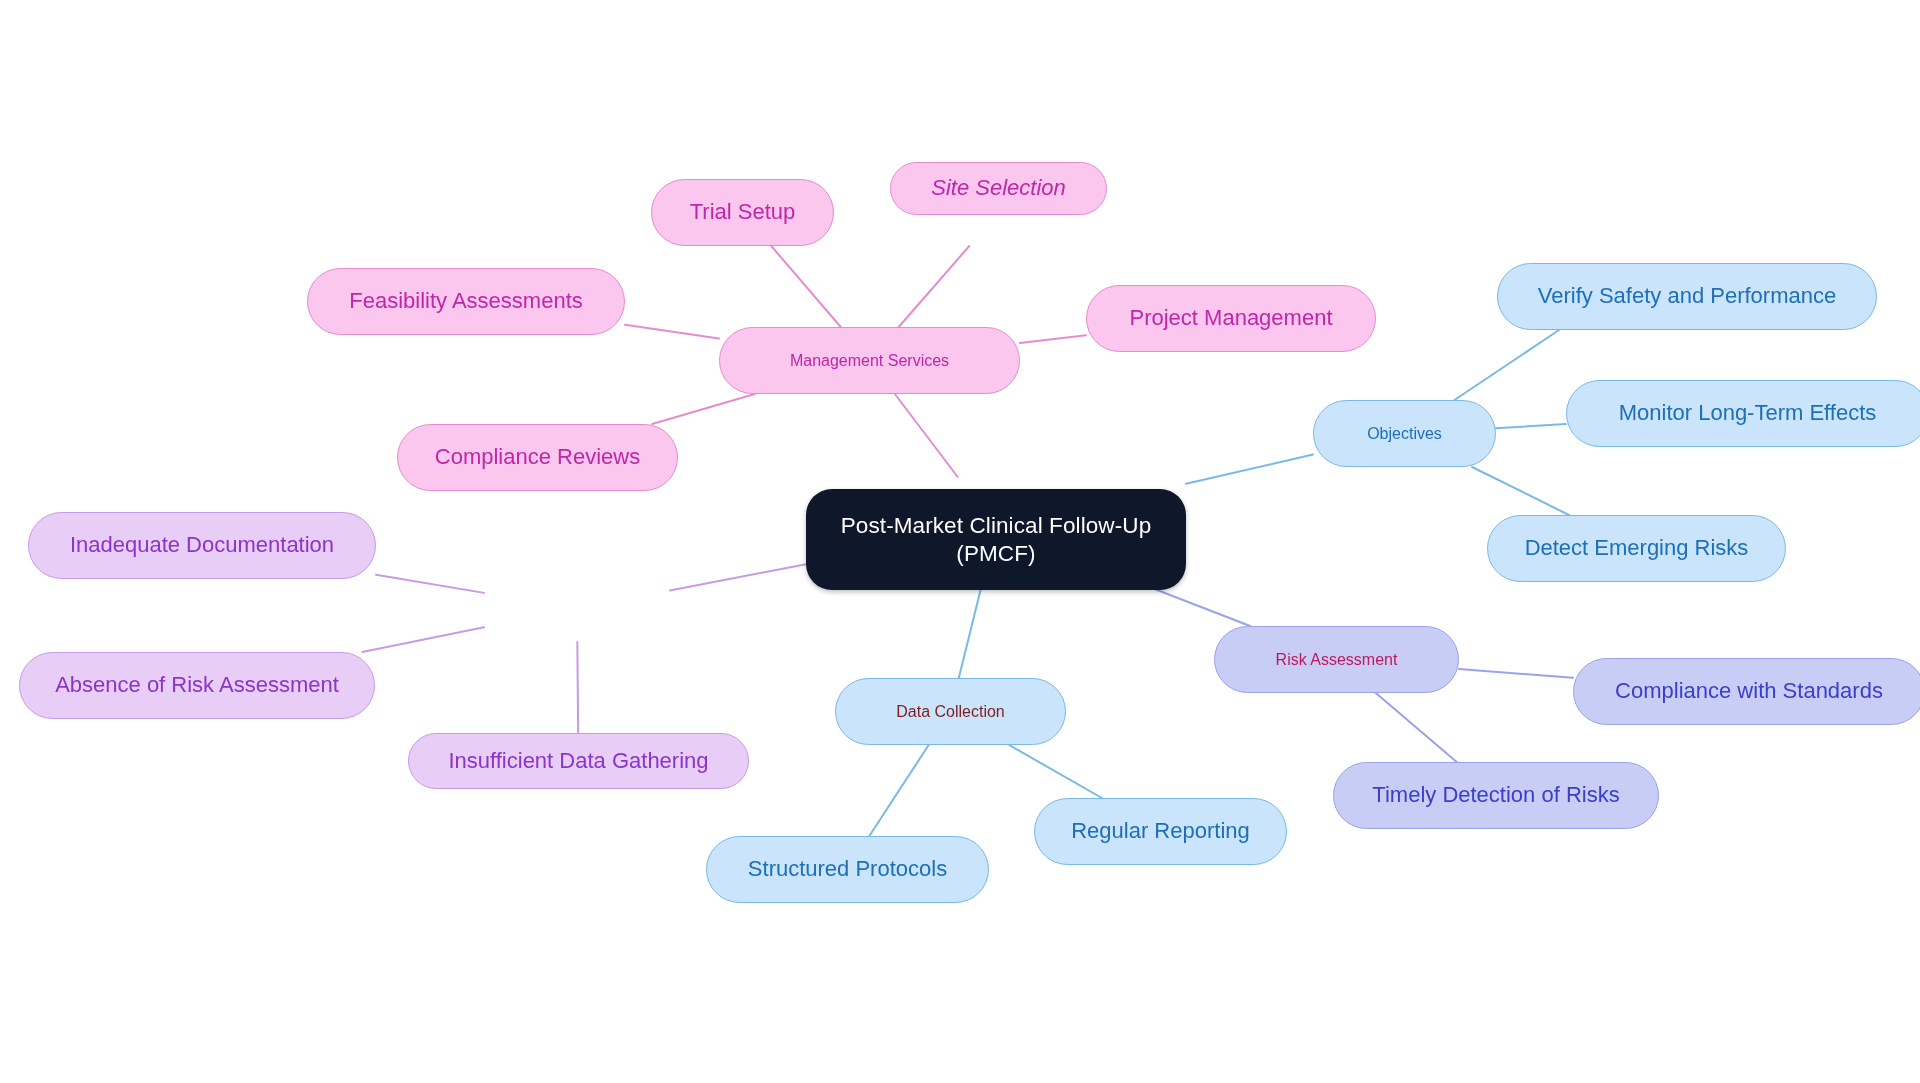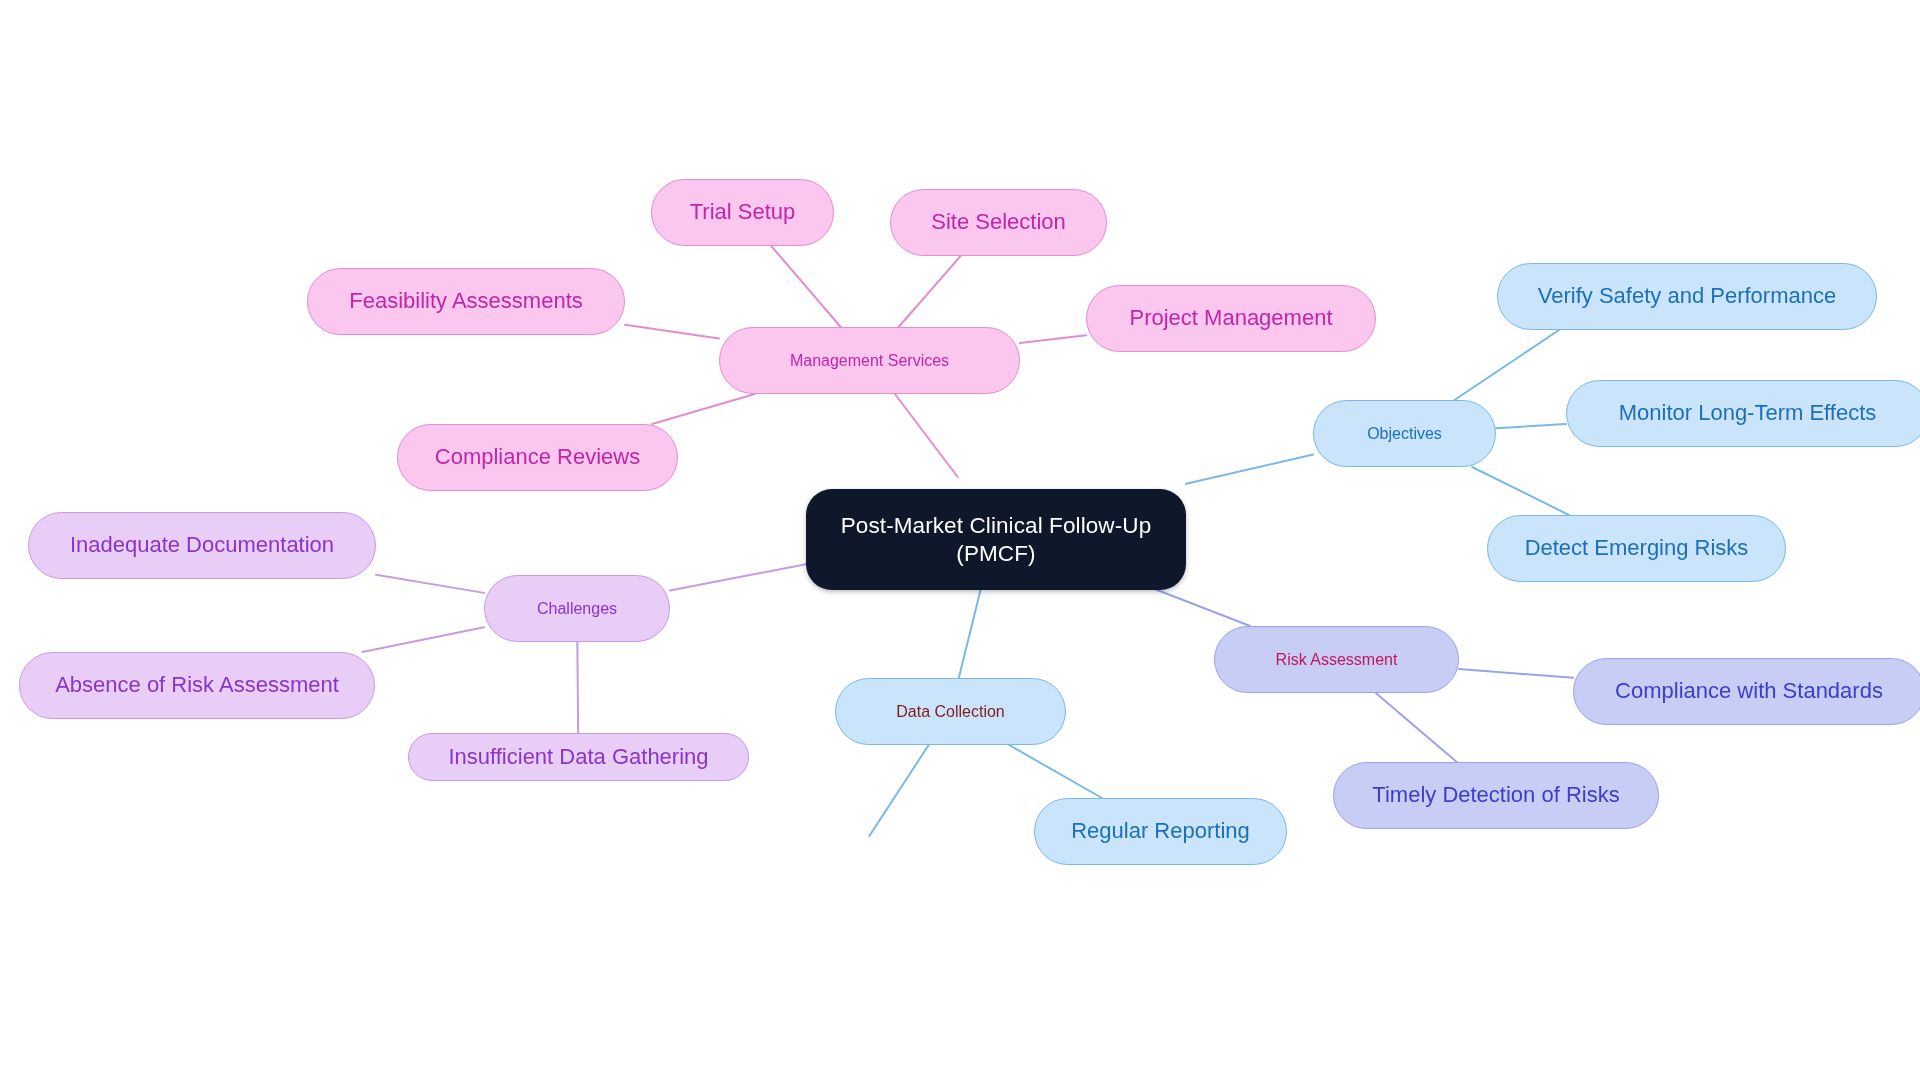--- a/index.html
+++ b/index.html
@@ -72,30 +72,30 @@
       <line x1="1009.125" y1="745" x2="1101.875" y2="798" stroke="#79b9e6" stroke-width="2" stroke-linecap="round"></line>
       <line x1="806" y1="564.2303102625299" x2="670" y2="590.5214797136039" stroke="#c79ae4" stroke-width="2" stroke-linecap="round"></line>
       <line x1="484" y1="592.876" x2="376" y2="574.732" stroke="#c79ae4" stroke-width="2" stroke-linecap="round"></line>
       <line x1="484" y1="627.3447368421052" x2="362.32467532467535" y2="652" stroke="#c79ae4" stroke-width="2" stroke-linecap="round"></line>
       <line x1="577.3180379746835" y1="642" x2="578.1819620253165" y2="733" stroke="#c79ae4" stroke-width="2" stroke-linecap="round"></line>
     </svg>
 <div class="node root" style="left: 806px; top: 477px; width: 380px; height: 101px; margin-top: 12px;">Post-Market Clinical Follow-Up
 (PMCF)</div>
     <div class="node branch" style="left: 719px; top: 327px; width: 301px; height: 67px; background: rgb(251, 199, 239); border-color: rgb(228, 140, 205); color: rgb(192, 38, 168);">Management Services</div>
     <div class="node leaf" style="left: 651px; top: 179px; width: 183px; height: 67px; background: rgb(251, 199, 239); border-color: rgb(228, 140, 205); color: rgb(192, 38, 168);">Trial Setup</div>
-    <div class="node leaf" style="left: 890px; top: 189px; width: 217px; height: 67px; background: rgb(251, 199, 239); border-color: rgb(228, 140, 205); color: rgb(192, 38, 168);">Site Selection</div>
+    <div class="node leaf" style="left: 890px; top: 162px; width: 217px; height: 53px; background: rgb(251, 199, 239); border-color: rgb(228, 140, 205); color: rgb(192, 38, 168); font-style: italic;">Site Selection</div>
     <div class="node leaf" style="left: 307px; top: 268px; width: 318px; height: 67px; background: rgb(251, 199, 239); border-color: rgb(228, 140, 205); color: rgb(192, 38, 168);">Feasibility Assessments</div>
     <div class="node leaf" style="left: 1086px; top: 285px; width: 290px; height: 67px; background: rgb(251, 199, 239); border-color: rgb(228, 140, 205); color: rgb(192, 38, 168);">Project Management</div>
     <div class="node leaf" style="left: 397px; top: 424px; width: 281px; height: 67px; background: rgb(251, 199, 239); border-color: rgb(228, 140, 205); color: rgb(192, 38, 168);">Compliance Reviews</div>
     <div class="node branch" style="left: 1313px; top: 400px; width: 183px; height: 67px; background: rgb(201, 228, 251); border-color: rgb(121, 185, 230); color: rgb(29, 111, 184);">Objectives</div>
     <div class="node leaf" style="left: 1497px; top: 263px; width: 380px; height: 67px; background: rgb(201, 228, 251); border-color: rgb(121, 185, 230); color: rgb(29, 111, 184);">Verify Safety and Performance</div>
     <div class="node leaf" style="left: 1566px; top: 380px; width: 363px; height: 67px; background: rgb(201, 228, 251); border-color: rgb(121, 185, 230); color: rgb(29, 111, 184);">Monitor Long-Term Effects</div>
     <div class="node leaf" style="left: 1487px; top: 515px; width: 299px; height: 67px; background: rgb(201, 228, 251); border-color: rgb(121, 185, 230); color: rgb(29, 111, 184);">Detect Emerging Risks</div>
     <div class="node branch" style="left: 1214px; top: 626px; width: 245px; height: 67px; background: rgb(200, 205, 246); border-color: rgb(154, 162, 232); color: #be185d;">Risk Assessment</div>
     <div class="node leaf" style="left: 1573px; top: 658px; width: 352px; height: 67px; background: rgb(200, 205, 246); border-color: rgb(154, 162, 232); color: rgb(59, 62, 201);">Compliance with Standards</div>
     <div class="node leaf" style="left: 1333px; top: 762px; width: 326px; height: 67px; background: rgb(200, 205, 246); border-color: rgb(154, 162, 232); color: rgb(59, 62, 201);">Timely Detection of Risks</div>
     <div class="node branch" style="left: 835px; top: 678px; width: 231px; height: 67px; background: rgb(201, 228, 251); border-color: rgb(121, 185, 230); color: #7f1d1d;">Data Collection</div>
+    <div class="node leaf" style="left: 706px; top: 836px; width: 283px; height: 67px; background: rgb(201, 228, 251); border-color: rgb(121, 185, 230); color: rgb(29, 111, 184);">Structured Protocols</div>
     <div class="node leaf" style="left: 1034px; top: 798px; width: 253px; height: 67px; background: rgb(201, 228, 251); border-color: rgb(121, 185, 230); color: rgb(29, 111, 184);">Regular Reporting</div>
-    <div class="node branch" style="left: 484px; top: 575px; width: 186px; height: 67px; background: rgb(232, 205, 247); border-color: rgb(199, 154, 228); color: rgb(139, 52, 201);">Challenges</div>
     <div class="node leaf" style="left: 28px; top: 512px; width: 348px; height: 67px; background: rgb(232, 205, 247); border-color: rgb(199, 154, 228); color: rgb(139, 52, 201);">Inadequate Documentation</div>
     <div class="node leaf" style="left: 19px; top: 652px; width: 356px; height: 67px; background: rgb(232, 205, 247); border-color: rgb(199, 154, 228); color: rgb(139, 52, 201);">Absence of Risk Assessment</div>
-    <div class="node leaf" style="left: 408px; top: 733px; width: 341px; height: 48px; background: rgb(232, 205, 247); border-color: rgb(199, 154, 228); color: rgb(139, 52, 201);">Insufficient Data Gathering</div>
+    <div class="node leaf" style="left: 408px; top: 733px; width: 341px; height: 56px; background: rgb(232, 205, 247); border-color: rgb(199, 154, 228); color: rgb(139, 52, 201);">Insufficient Data Gathering</div>
   </div>
 
 </body></html>

